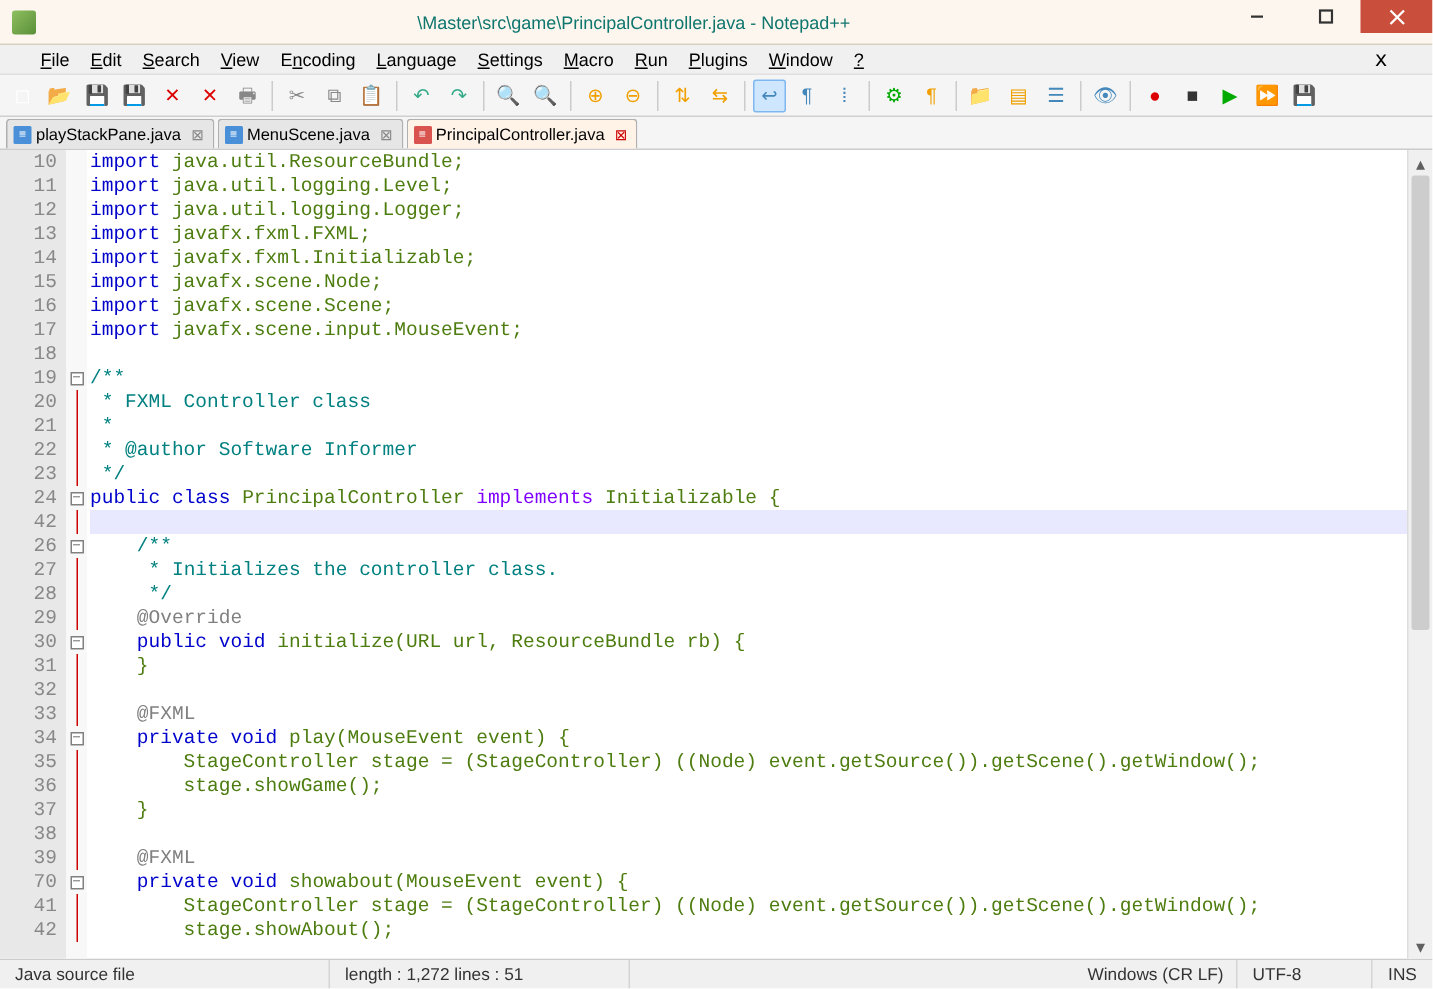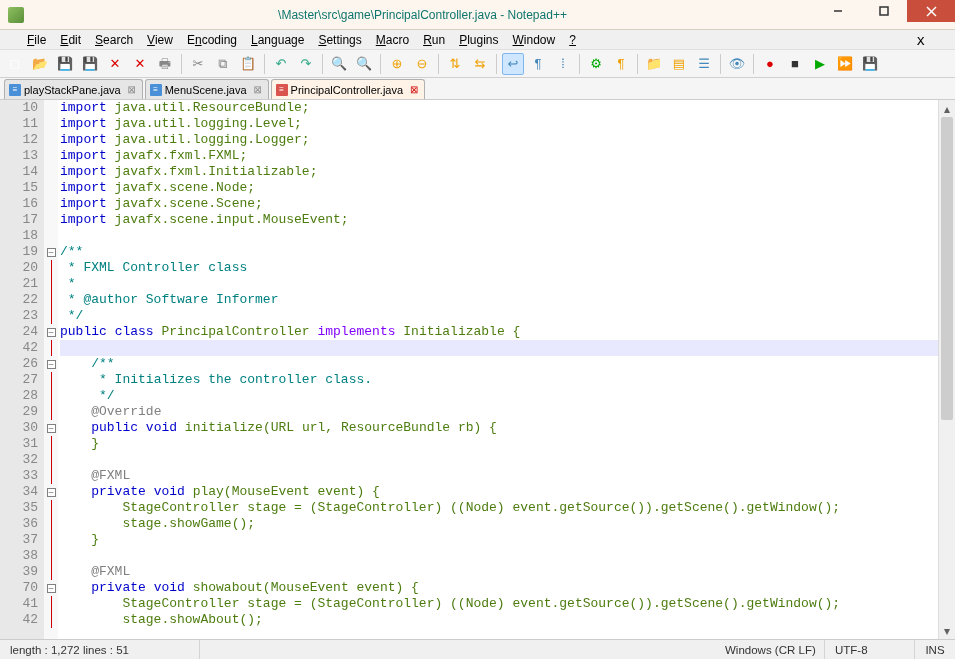--- a/index.html
+++ b/index.html
@@ -358,18 +358,19 @@
   <div class="scrollbar-v">
     <div class="arrow">▴</div>
     <div class="track">
         <div class="thumb"></div>
       </div>
     <div class="arrow" style="position:absolute;bottom:0;left:0;right:0;">▾</div>
   </div>
 </div>
 
 <div class="statusbar">
+  <div class="cell" style="width:220px">Java source file</div>
   <div class="cell" style="width:200px">length : 1,272    lines : 51</div>
   <div class="fill"></div>
   <div class="cell" style="width:110px">Windows (CR LF)</div>
   <div class="cell" style="width:90px">UTF-8</div>
   <div class="cell" style="width:40px;border-right:none;justify-content:center;">INS</div>
 </div>
 
 </body></html>

